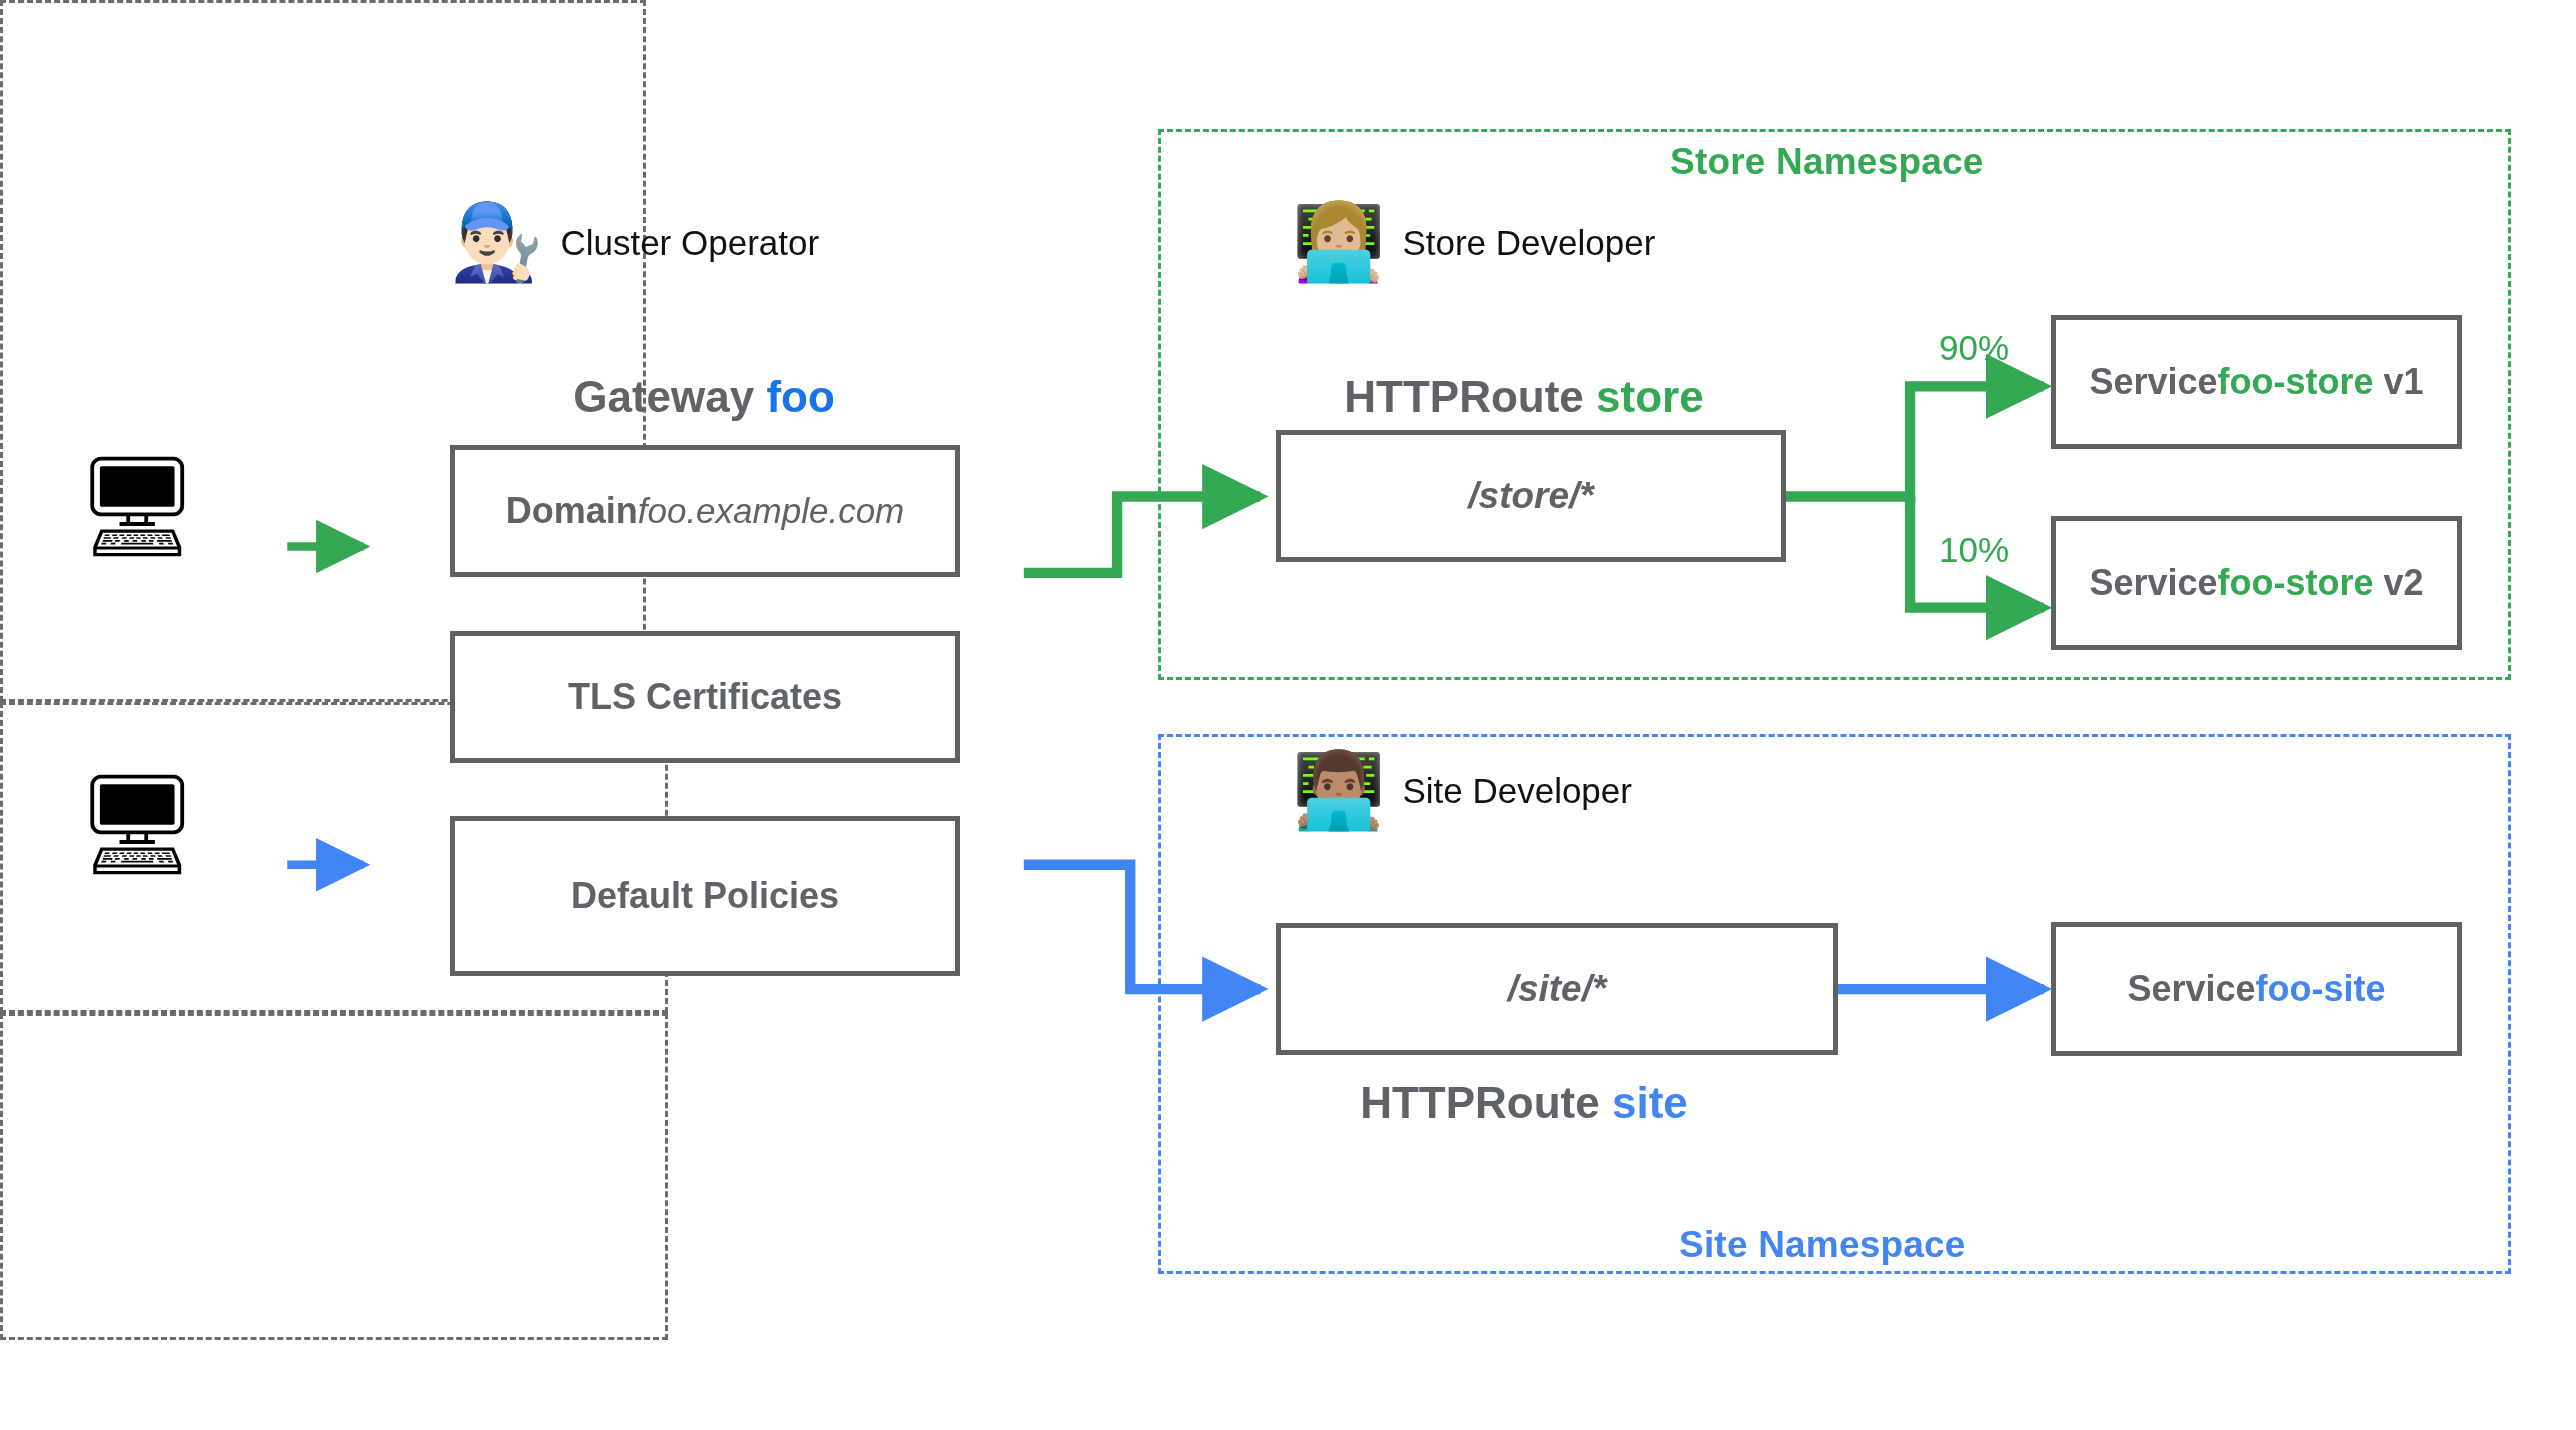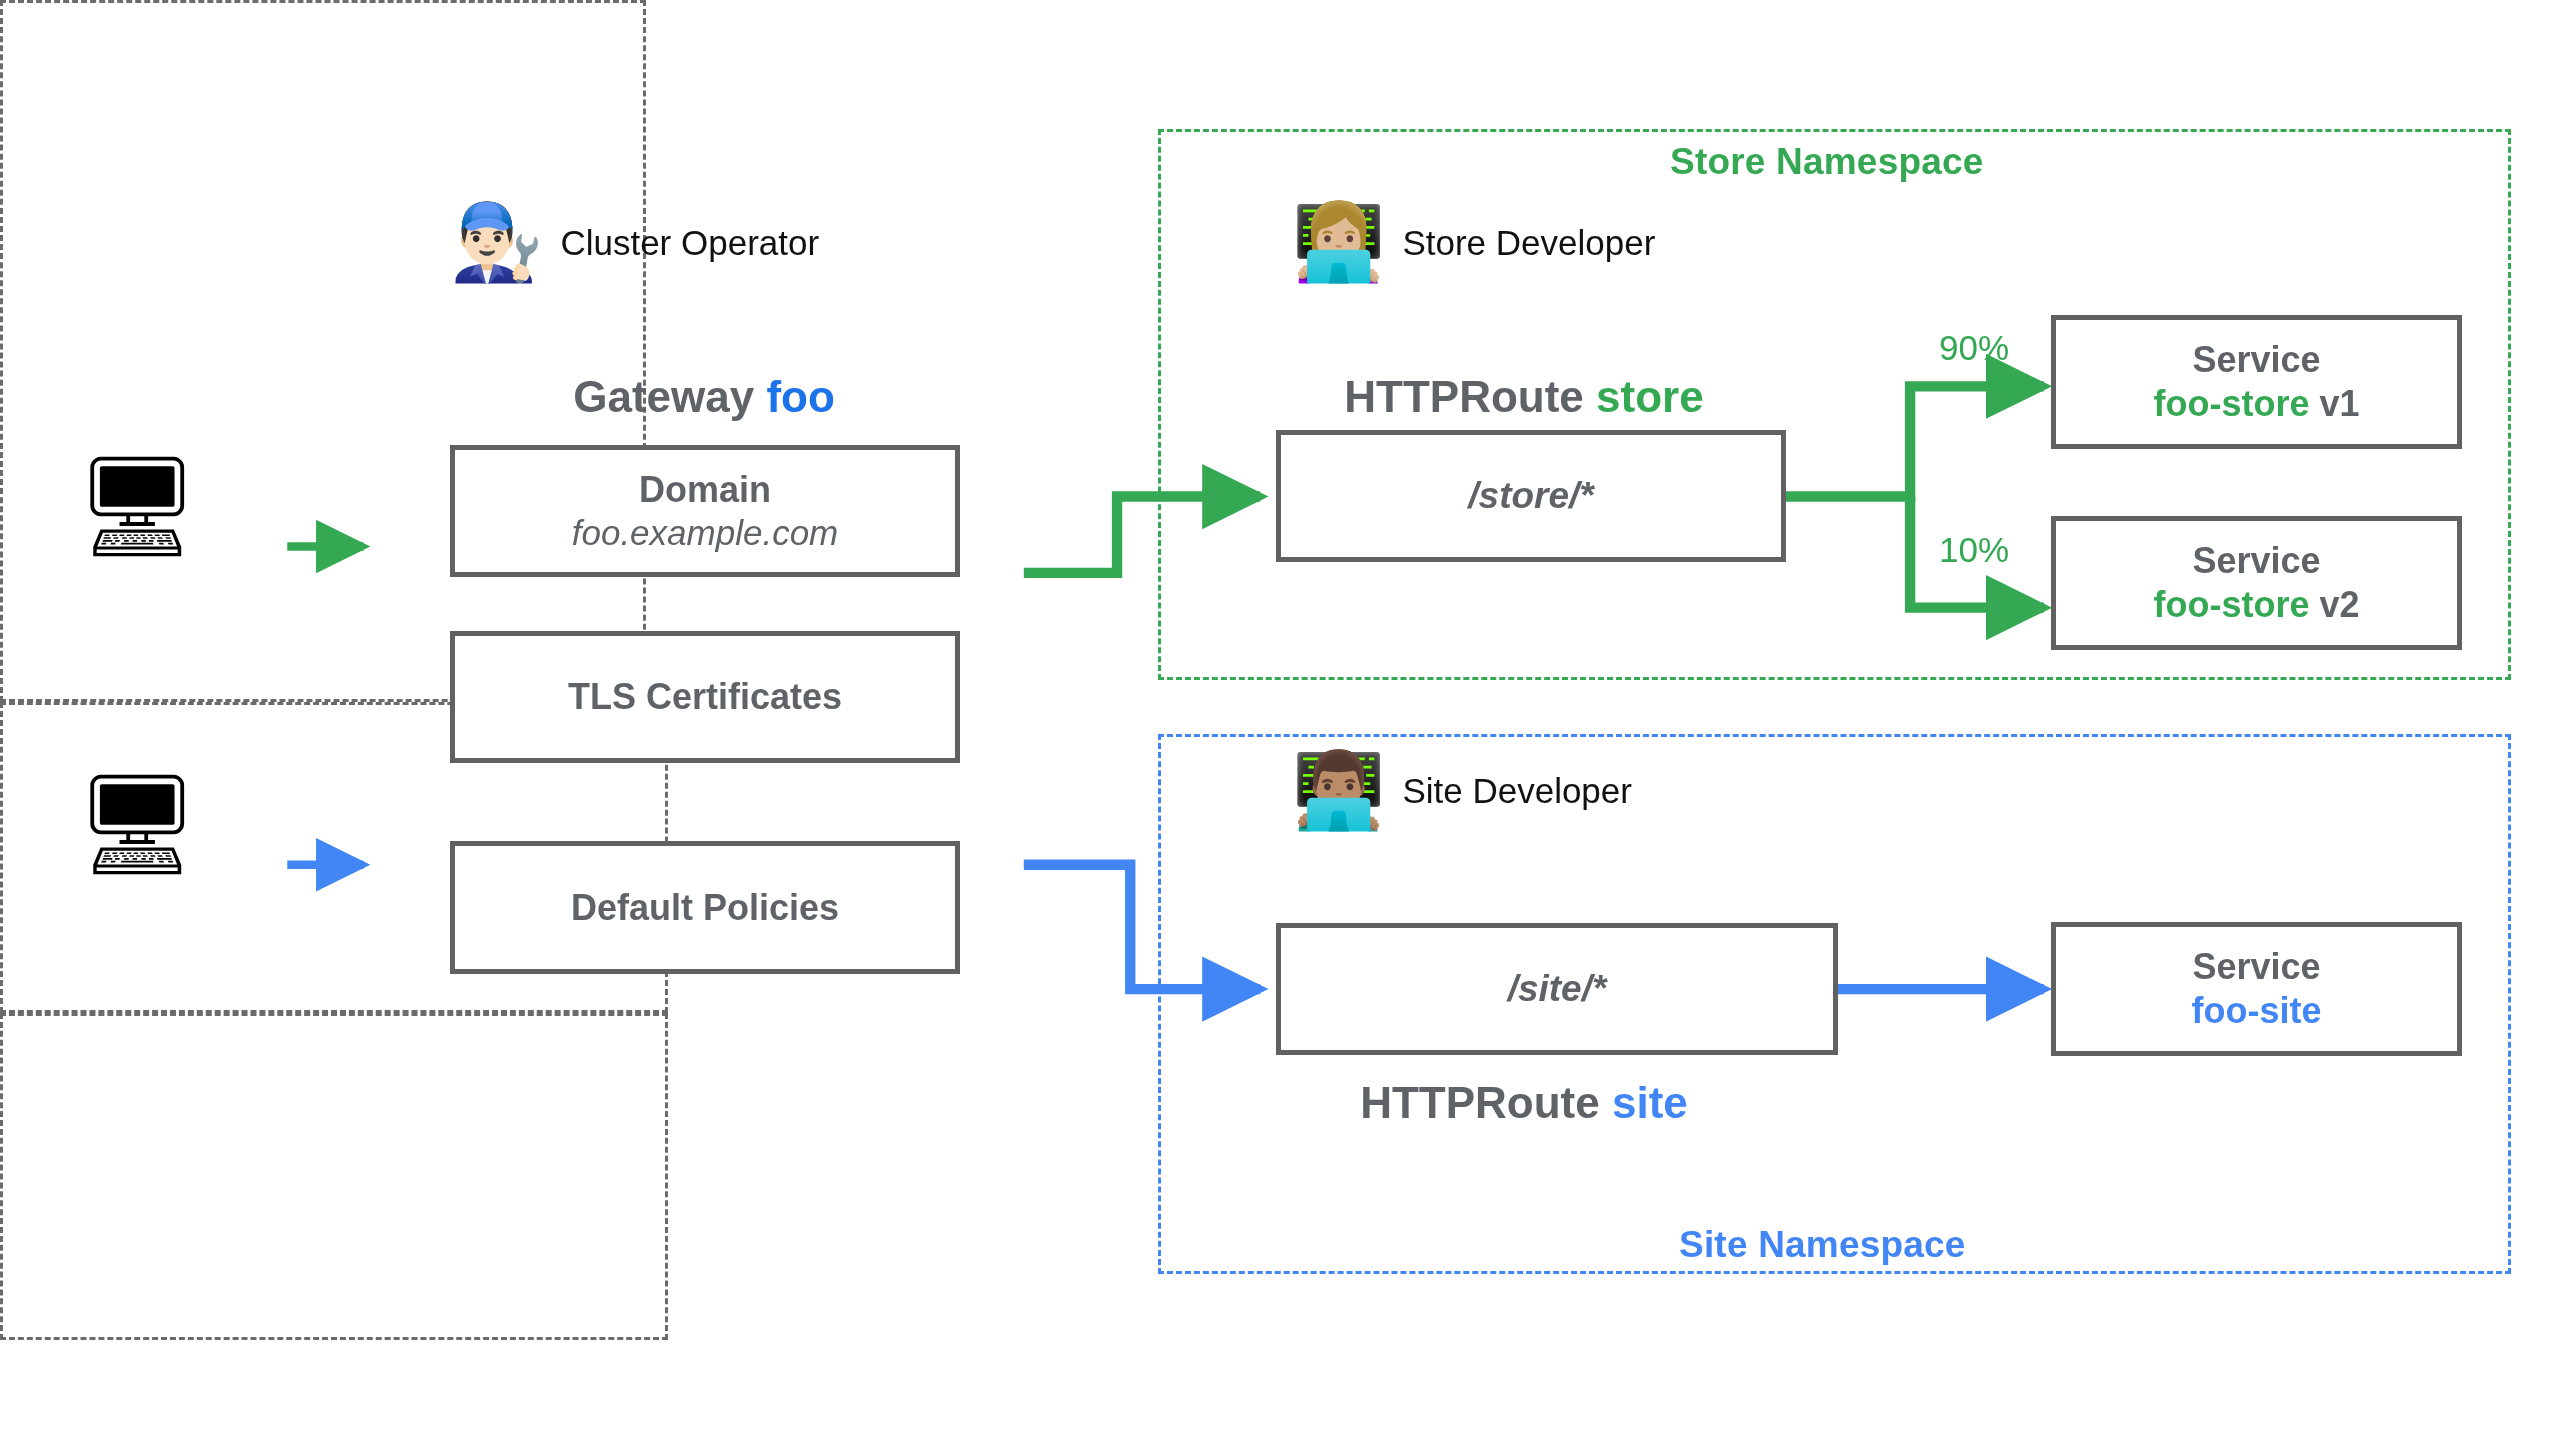--- a/index.html
+++ b/index.html
@@ -46,21 +46,21 @@
   .ns-title.store { color: #34A853; }
   .ns-title.site  { color: #4285F4; }
 
   
   .solid-box {
     position: absolute;
     box-sizing: border-box;
     border: 5.7px solid #616161;
     background: #ffffff;
     display: flex;
-    flex-direction: column;
+    flex-direction: row;
     align-items: center;
     justify-content: center;
     text-align: left;
     line-height: 1.22;
   }
   .box-title {
     font-size: 36px;
     font-weight: bold;
     color: #5f6368;
     white-space: nowrap;
@@ -174,21 +174,21 @@
 
   <div class="solid-box" style="left:450px; top:631px; width:510px; height:132px;">
     <div class="box-title">TLS Certificates</div>
   </div>
 
   <div class="solid-box" style="left:450px; top:445px; width:510px; height:132px;">
     <div class="box-title">Domain</div>
     <div class="box-sub">foo.example.com</div>
   </div>
 
-  <div class="solid-box" style="left:450px; top:841px; width:510px; height:133px;">
+  <div class="solid-box" style="left:450px; top:816px; width:510px; height:160px;">
     <div class="box-title">Default Policies</div>
   </div>
 
   <div class="ns-box ns-store" style="left:1158px; top:129px; width:1353px; height:551px;"></div>
 
   <div class="ns-title store" style="left:1670px; top:141px;">Store Namespace</div>
 
   <div class="persona" style="left:1292px; top:205px;">
     <span class="persona-emoji">👩🏼‍💻</span>
     <span class="persona-label">Store Developer</span>

